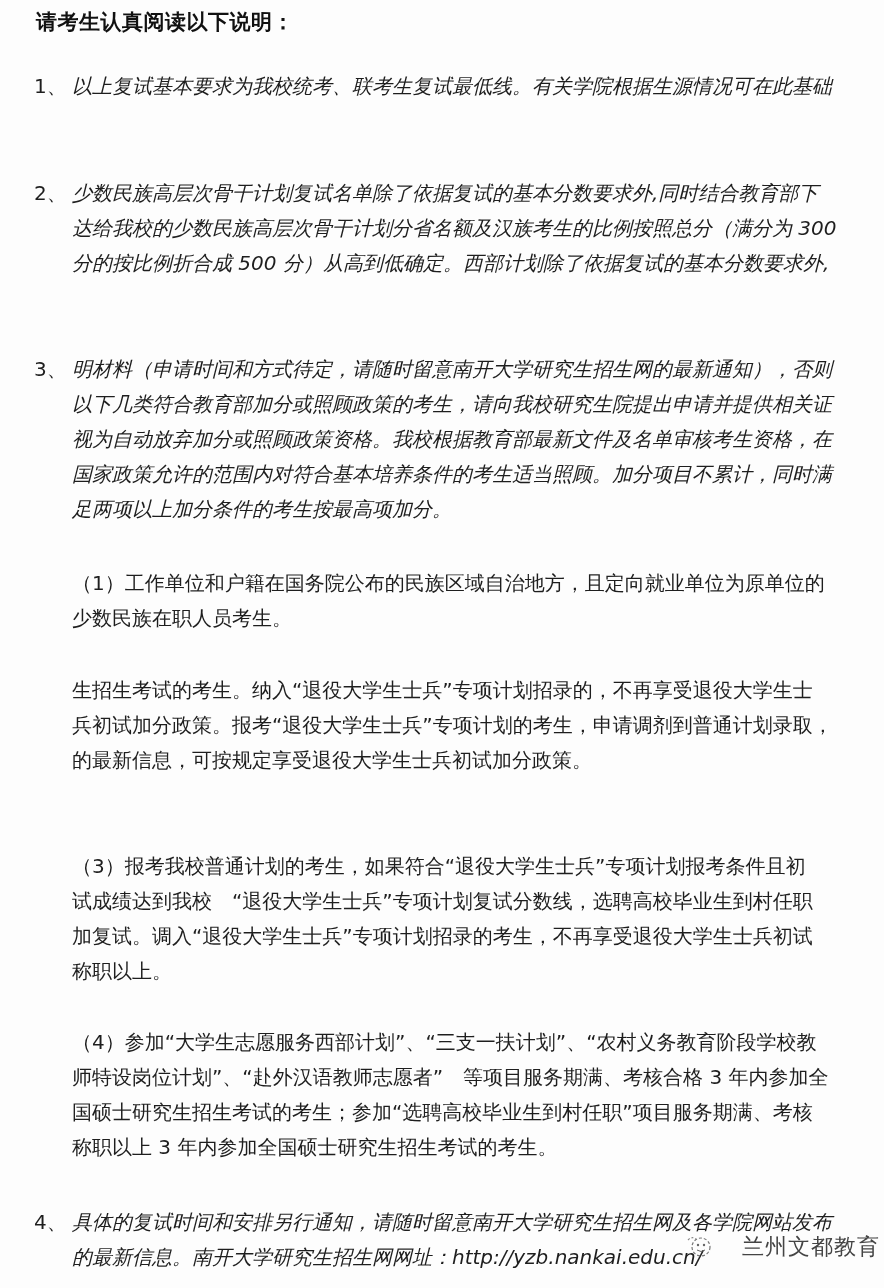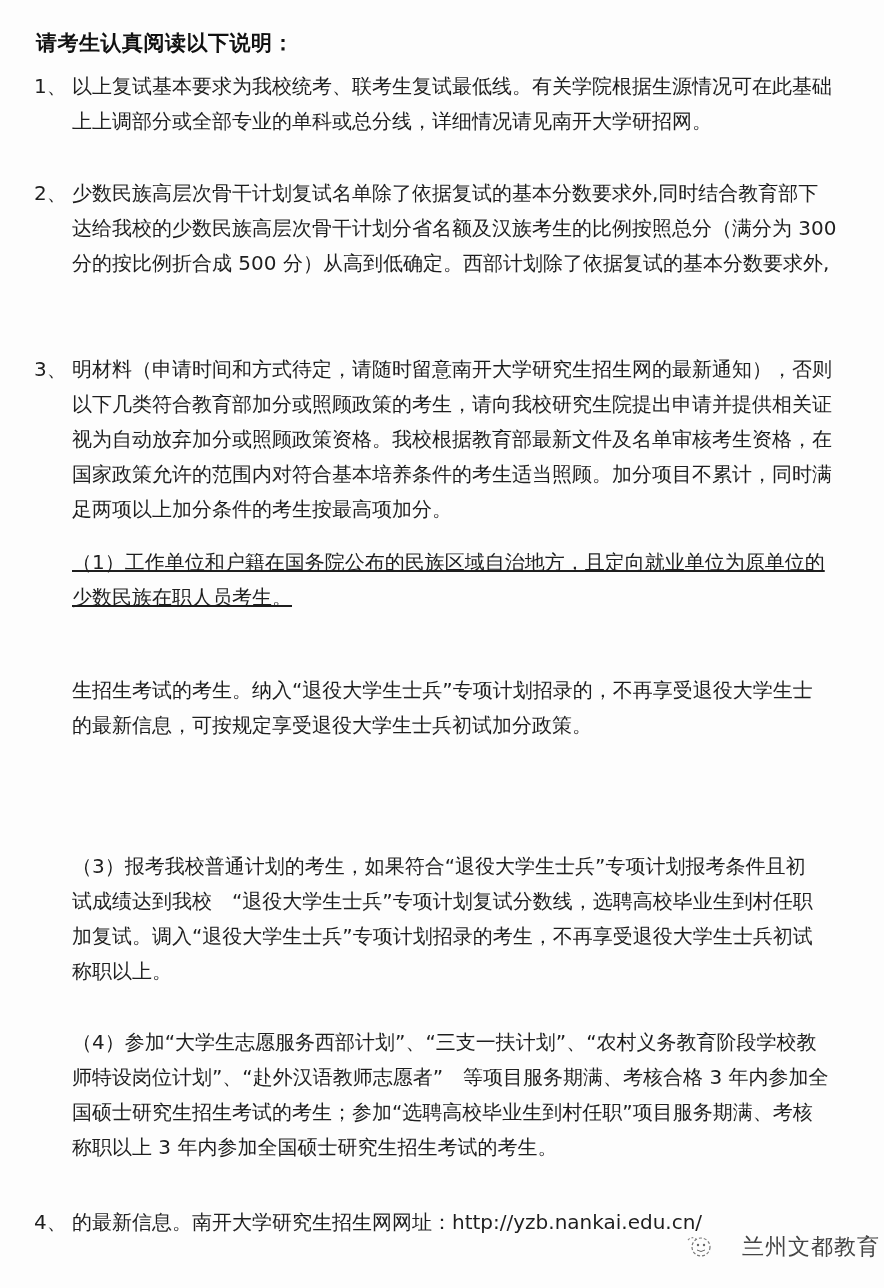--- a/index.html
+++ b/index.html
@@ -17,21 +17,21 @@
     }
     .doc {
       position: absolute;
       left: 0;
       top: 0;
       width: 884px;
     }
     .title {
       position: absolute;
       left: 36px;
-      top: 29px;
+      top: 8px;
       font-size: 21px;
       font-weight: bold;
       color: #111;
       letter-spacing: 0.5px;
       white-space: nowrap;
     }
     .item {
       position: absolute;
       left: 0;
       width: 884px;
@@ -46,20 +46,21 @@
     }
     .body-text {
       position: absolute;
       left: 72px;
       width: 772px;
       top: 0;
       font-size: 20px;
       line-height: 35px;
       text-align: justify;
       text-align-last: left;
+      font-style: italic;
     }
     .sub {
       position: absolute;
       left: 72px;
       width: 772px;
       font-size: 20px;
       line-height: 35px;
       text-align: justify;
       text-align-last: left;
     }
@@ -91,21 +92,20 @@
 <body>
 
 <div class="doc">
 
   <div class="title">请考生认真阅读以下说明：</div>
 
   <div class="item" style="top:69px;">
     <span class="num">1、</span>
     <div class="body-text">
       <span class="line">以上复试基本要求为我校统考、联考生复试最低线。有关学院根据生源情况可在此基础</span>
-      <span class="line">上上调部分或全部专业的单科或总分线，详细情况请见南开大学研招网。</span>
     </div>
   </div>
 
   <div class="item" style="top:176px;">
     <span class="num">2、</span>
     <div class="body-text">
       <span class="line">少数民族高层次骨干计划复试名单除了依据复试的基本分数要求外,同时结合教育部下</span>
       <span class="line">达给我校的少数民族高层次骨干计划分省名额及汉族考生的比例按照总分（满分为 300</span>
       <span class="line">分的按比例折合成 500 分）从高到低确定。西部计划除了依据复试的基本分数要求外,</span>
     </div>
@@ -115,47 +115,49 @@
     <span class="num">3、</span>
     <div class="body-text">
       <span class="line">明材料（申请时间和方式待定，请随时留意南开大学研究生招生网的最新通知），否则</span>
       <span class="line">以下几类符合教育部加分或照顾政策的考生，请向我校研究生院提出申请并提供相关证</span>
       <span class="line">视为自动放弃加分或照顾政策资格。我校根据教育部最新文件及名单审核考生资格，在</span>
       <span class="line">国家政策允许的范围内对符合基本培养条件的考生适当照顾。加分项目不累计，同时满</span>
       <span class="line">足两项以上加分条件的考生按最高项加分。</span>
     </div>
   </div>
 
-  <div class="sub" style="top:545px;text-decoration:underline;">
+  <div class="sub" style="top:566px;">
     <span class="line">（1）工作单位和户籍在国务院公布的民族区域自治地方，且定向就业单位为原单位的</span>
     <span class="line">少数民族在职人员考生。</span>
   </div>
 
   <div class="sub" style="top:673px;">
     <span class="line">生招生考试的考生。纳入“退役大学生士兵”专项计划招录的，不再享受退役大学生士</span>
+    <span class="line">兵初试加分政策。报考“退役大学生士兵”专项计划的考生，申请调剂到普通计划录取，</span>
     <span class="line">的最新信息，可按规定享受退役大学生士兵初试加分政策。</span>
   </div>
 
   <div class="sub" style="top:849px;">
     <span class="line">（3）报考我校普通计划的考生，如果符合“退役大学生士兵”专项计划报考条件且初</span>
     <span class="line">试成绩达到我校　“退役大学生士兵”专项计划复试分数线，选聘高校毕业生到村任职</span>
     <span class="line">加复试。调入“退役大学生士兵”专项计划招录的考生，不再享受退役大学生士兵初试</span>
     <span class="line">称职以上。</span>
   </div>
 
   <div class="sub" style="top:1025px;">
     <span class="line">（4）参加“大学生志愿服务西部计划”、“三支一扶计划”、“农村义务教育阶段学校教</span>
     <span class="line">师特设岗位计划”、“赴外汉语教师志愿者”　等项目服务期满、考核合格 3 年内参加全</span>
     <span class="line">国硕士研究生招生考试的考生；参加“选聘高校毕业生到村任职”项目服务期满、考核</span>
     <span class="line">称职以上 3 年内参加全国硕士研究生招生考试的考生。</span>
   </div>
 
   <div class="item" style="top:1205px;">
     <span class="num">4、</span>
     <div class="body-text">
+      <span class="line">具体的复试时间和安排另行通知，请随时留意南开大学研究生招生网及各学院网站发布</span>
       <span class="line">的最新信息。南开大学研究生招生网网址：http://yzb.nankai.edu.cn/</span>
     </div>
   </div>
 
 </div>
 
 <div class="watermark">
   <span class="wm-icon">
     <svg width="30" height="26" viewBox="0 0 30 26">
       <path d="M4 6 Q8 2 12 5" fill="none" stroke="#888" stroke-width="1.2" stroke-dasharray="2 2"></path>

